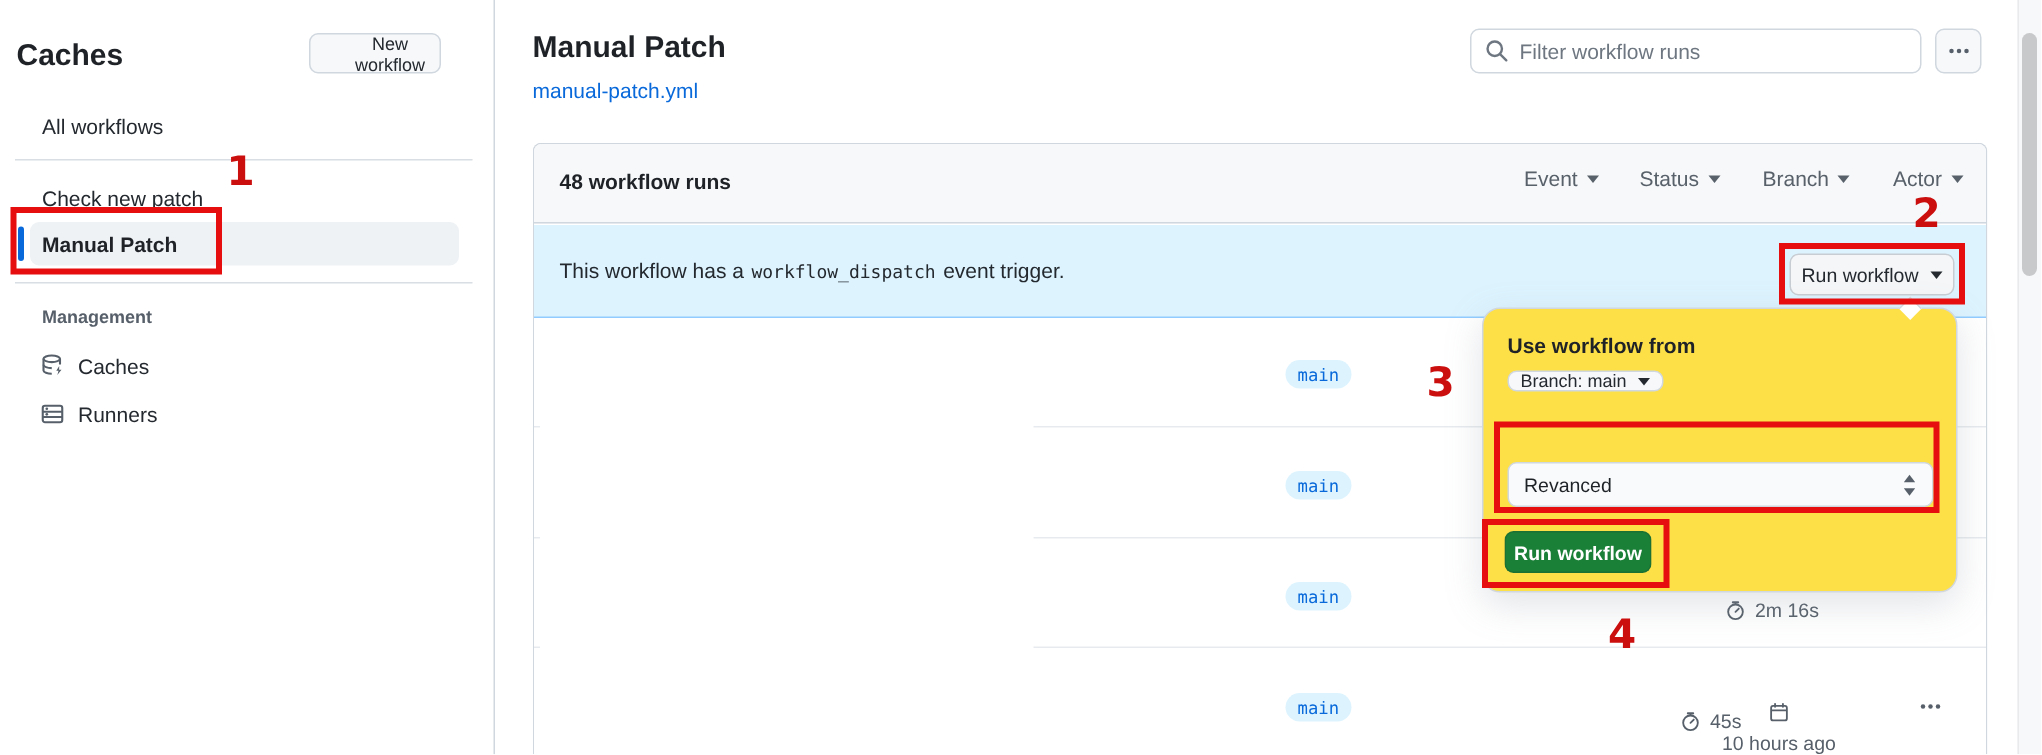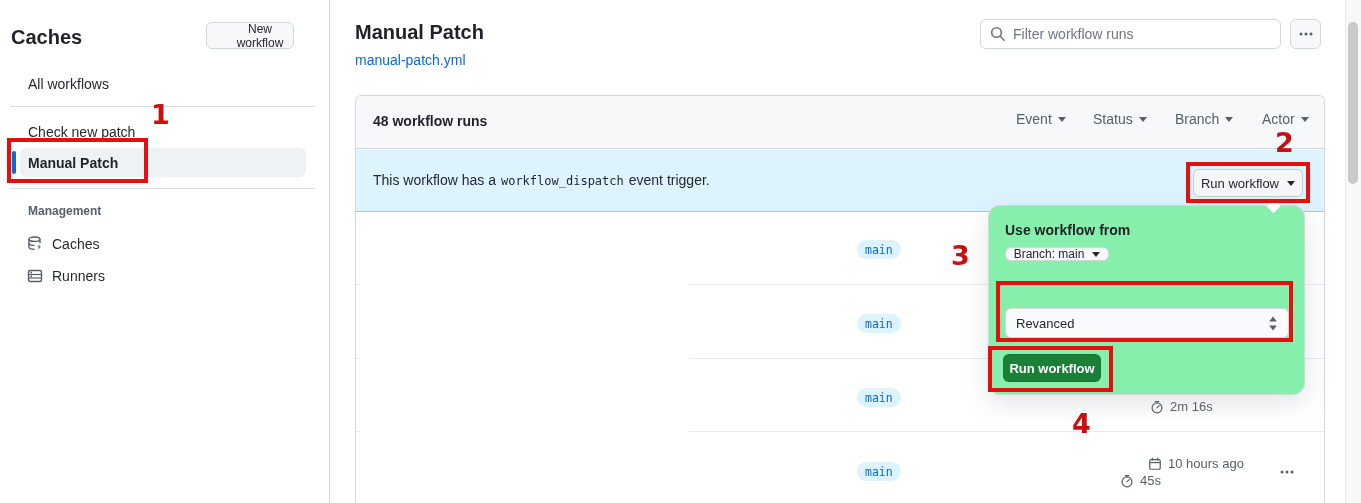--- a/index.html
+++ b/index.html
@@ -48,21 +48,21 @@
   .run-wf-dd { position:absolute; left:837px; top:19px; width:110px; height:28px; font-size:13px; gap:2px; background:#f4f6f8; border-color:#c8cdd3; }
 
   
   .row-divider-stub { position:absolute; left:0; width:4px; height:1px; background:#e7ebef; }
   .row-divider { position:absolute; left:333px; right:0; height:1px; background:#e7ebef; }
   .branch-badge { position:absolute; left:501px; height:19px; padding:0 8px; display:flex; align-items:center; background:#ddf4ff; color:#0969da; font-family:"DejaVu Sans Mono", monospace; font-size:11.5px; border-radius:10px; cursor:pointer; }
   .run-meta { position:absolute; display:flex; align-items:center; gap:6px; font-size:13px; color:#57606a; }
   .row-kebab { position:absolute; cursor:pointer; color:#57606a; }
 
   
-  .dialog { position:absolute; left:988px; top:205px; width:317px; height:190px; background:#86efac; border:1px solid #d0d7de; border-radius:12px; box-shadow:0 8px 24px rgba(140,149,159,0.25); z-index:30; }
+  .dialog { position:absolute; left:988px; top:205px; width:317px; height:190px; background:#fde047; border:1px solid #d0d7de; border-radius:12px; box-shadow:0 8px 24px rgba(140,149,159,0.25); z-index:30; }
   .dialog-caret { position:absolute; left:1268px; top:200px; width:11px; height:11px; background:#fff; border-left:1px solid #d0d7de; border-top:1px solid #d0d7de; transform:rotate(45deg); z-index:31; }
   .dlg-title { position:absolute; left:16px; top:16px; font-size:14px; font-weight:700; }
   .dlg-branch-btn { position:absolute; left:16px; top:41px; width:104px; height:14px; font-size:12px; gap:2px; }
   .dlg-label { position:absolute; left:18px; top:83px; font-family:"DejaVu Sans Mono", monospace; font-size:12.5px; font-weight:700; color:#1f2328; white-space:nowrap; }
   .dlg-required { color:#cf222e; }
   .dlg-select { position:absolute; left:16px; top:102px; width:284px; height:30px; background:#f9fafb; border:1px solid #d0d7de; border-radius:6px; display:flex; align-items:center; justify-content:space-between; padding:0 10px; font-size:13px; color:#1f2328; cursor:pointer; }
   .dlg-run-btn { position:absolute; left:14px; top:148px; width:98px; height:28px; background:#1a7f37; border:1px solid rgba(27,31,36,0.15); border-radius:6px; color:#fff; font-size:13px; font-weight:600; display:flex; align-items:center; justify-content:center; cursor:pointer; }
 
   
   .red-box { position:absolute; border:4px solid #e60e0e; z-index:40; pointer-events:none; }
@@ -185,21 +185,21 @@
     <div class="run-meta" style="left:794px; top:303px;">
       <svg width="14" height="14" viewBox="0 0 16 16">
         <circle cx="8" cy="9" r="5.6" fill="none" stroke="#57606a" stroke-width="1.4"></circle>
         <line x1="8" y1="9" x2="10.5" y2="6.5" stroke="#57606a" stroke-width="1.4" stroke-linecap="round"></line>
         <line x1="6" y1="1.8" x2="10" y2="1.8" stroke="#57606a" stroke-width="1.6" stroke-linecap="round"></line>
         <line x1="8" y1="1.8" x2="8" y2="3.4" stroke="#57606a" stroke-width="1.4"></line>
       </svg>
       <span>2m 16s</span>
     </div>
 
-    <div class="run-meta" style="left:792px; top:360px;">
+    <div class="run-meta" style="left:792px; top:372px;flex-direction:column;">
       <svg width="14" height="14" viewBox="0 0 16 16">
         <rect x="2" y="3" width="12" height="11" rx="1.5" fill="none" stroke="#57606a" stroke-width="1.4"></rect>
         <line x1="2" y1="6.4" x2="14" y2="6.4" stroke="#57606a" stroke-width="1.4"></line>
         <line x1="5" y1="1.4" x2="5" y2="3.6" stroke="#57606a" stroke-width="1.4" stroke-linecap="round"></line>
         <line x1="11" y1="1.4" x2="11" y2="3.6" stroke="#57606a" stroke-width="1.4" stroke-linecap="round"></line>
       </svg>
       <span>10 hours ago</span>
     </div>
 
     <div class="run-meta" style="left:764px; top:377px;">

